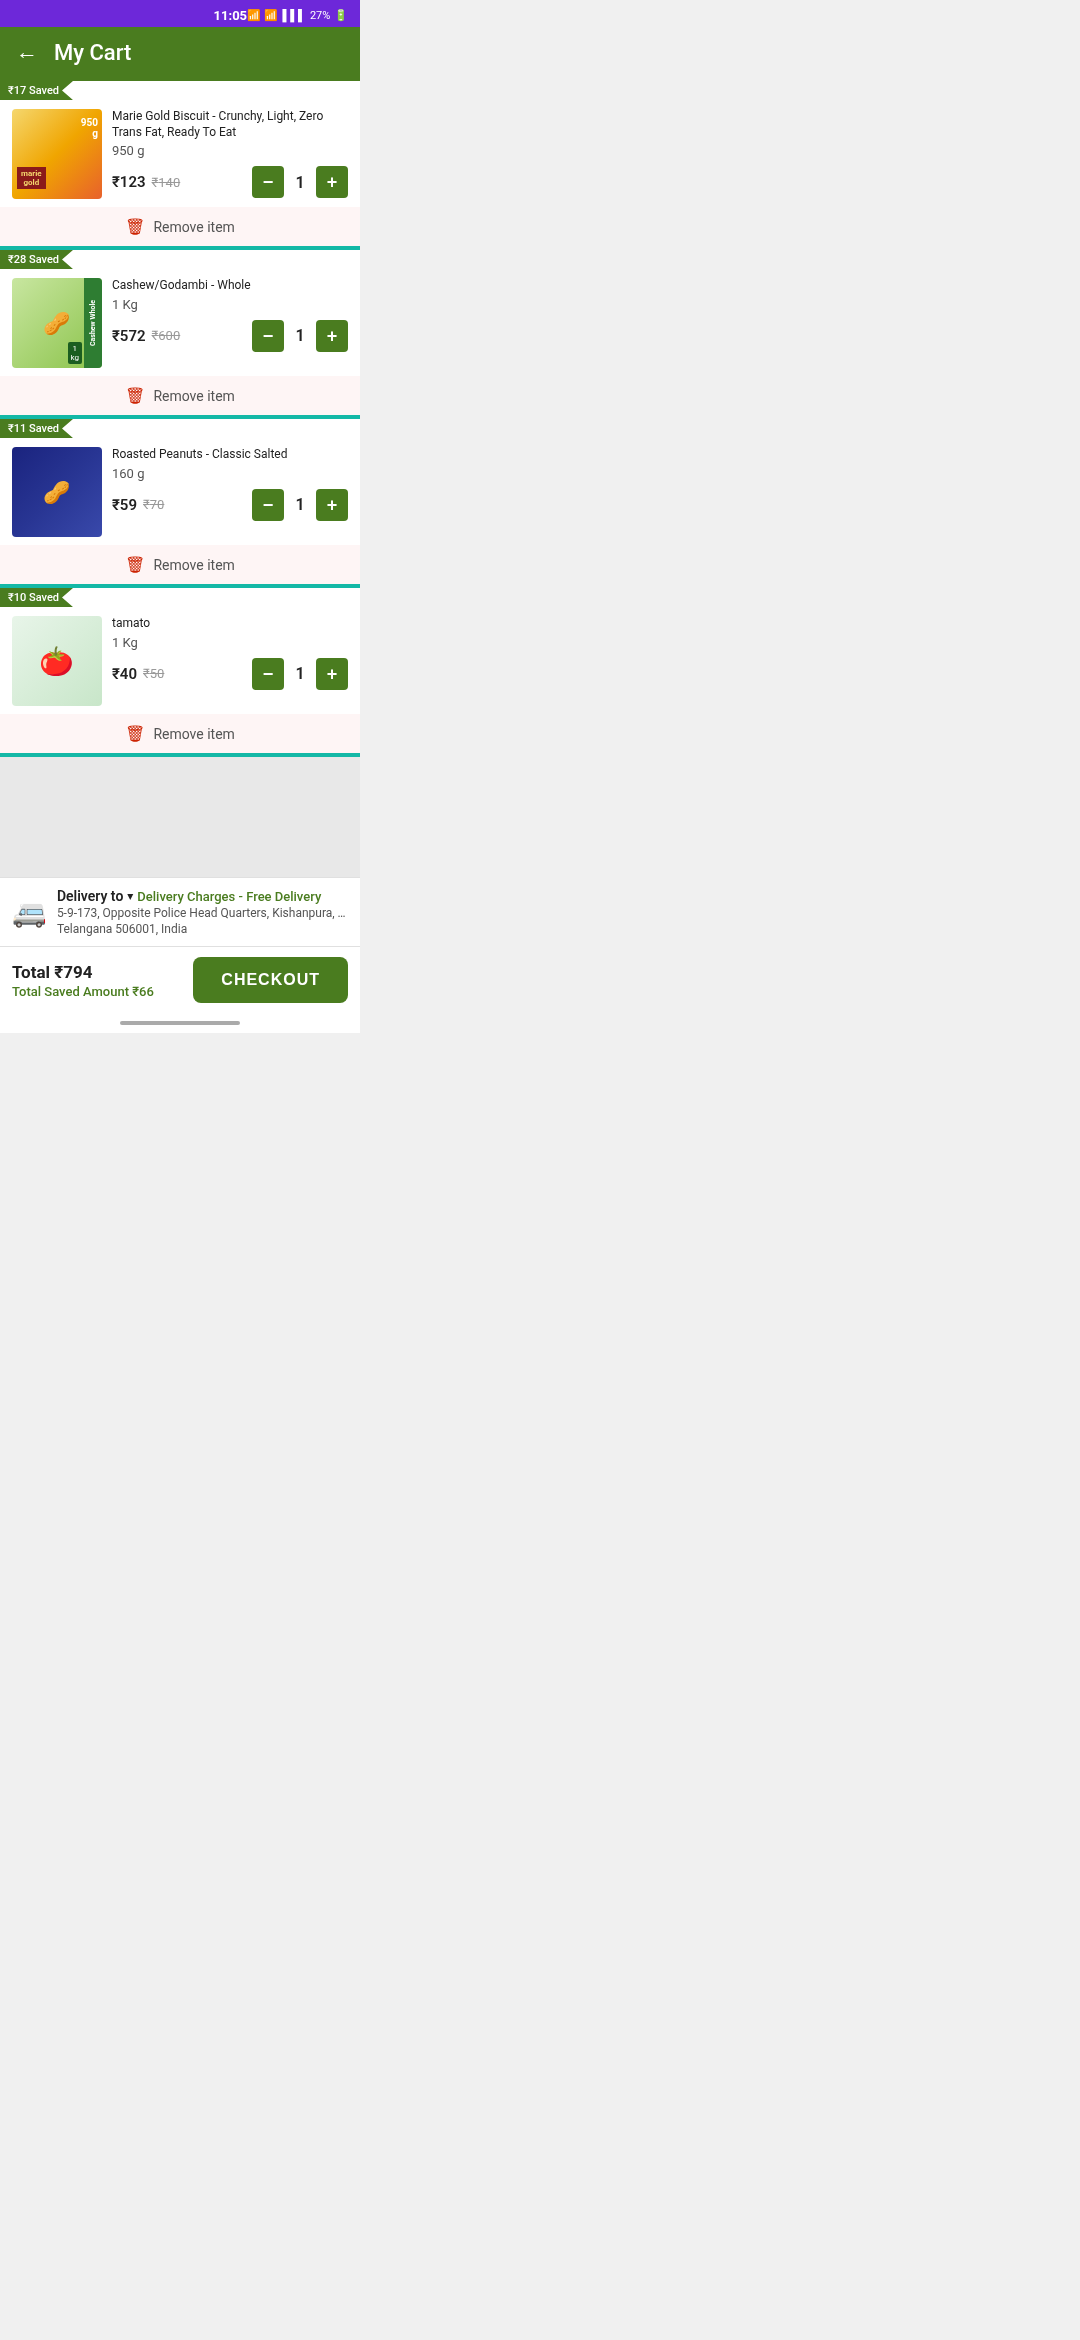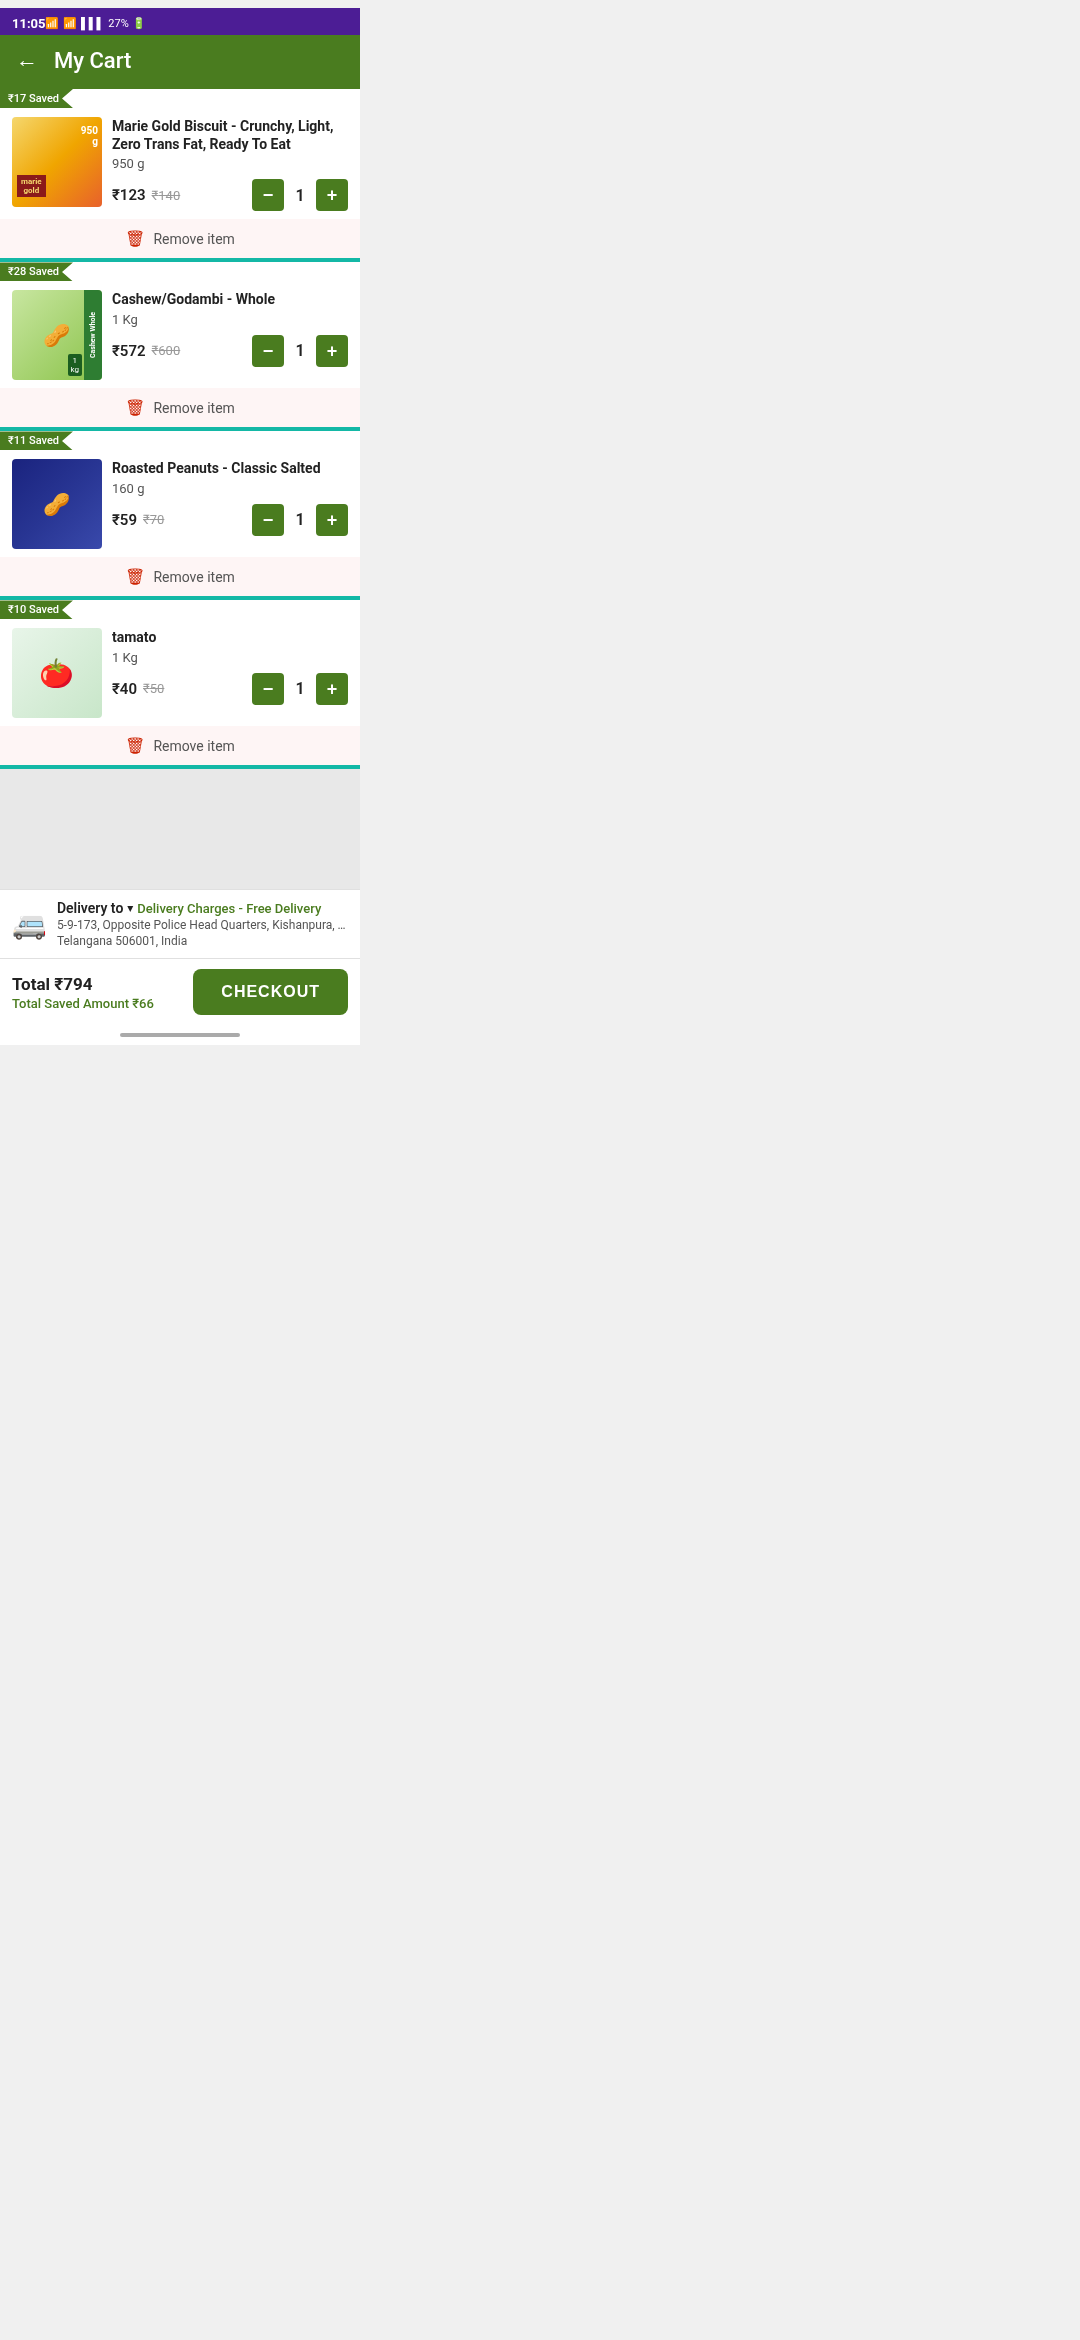--- a/index.html
+++ b/index.html
@@ -8,28 +8,27 @@
       font-family: 'Roboto', Arial, sans-serif;
       background: #f0f0f0;
       width: 360px;
       min-height: 780px;
       overflow-x: hidden;
       position: relative;
     }
 
     
     .status-bar {
-      background: #4c1d95;
+      background: #6d28d9;
       color: white;
       font-size: 12px;
       padding: 8px 12px 4px;
       display: flex;
-      justify-content: flex-start;
-      align-items: center;
-      margin-top: 8px;
+      justify-content: flex-end;
+      align-items: center;
     }
     .status-time { font-weight: bold; font-size: 13px; }
     .status-icons { display: flex; align-items: center; gap: 4px; font-size: 11px; }
 
     
     .header {
       background: #4a7c1f;
       color: white;
       padding: 12px 16px 16px;
       display: flex;
@@ -93,22 +92,22 @@
       overflow: hidden;
       position: relative;
     }
 
     .item-details {
       flex: 1;
       padding-top: 16px;
     }
 
     .item-name {
-      font-size: 14px;
-      font-weight: 700;
+      font-size: 12px;
+      font-weight: 400;
       color: #222;
       line-height: 1.3;
     }
 
     .item-weight {
       font-size: 13px;
       color: #555;
       margin-top: 3px;
     }
 

